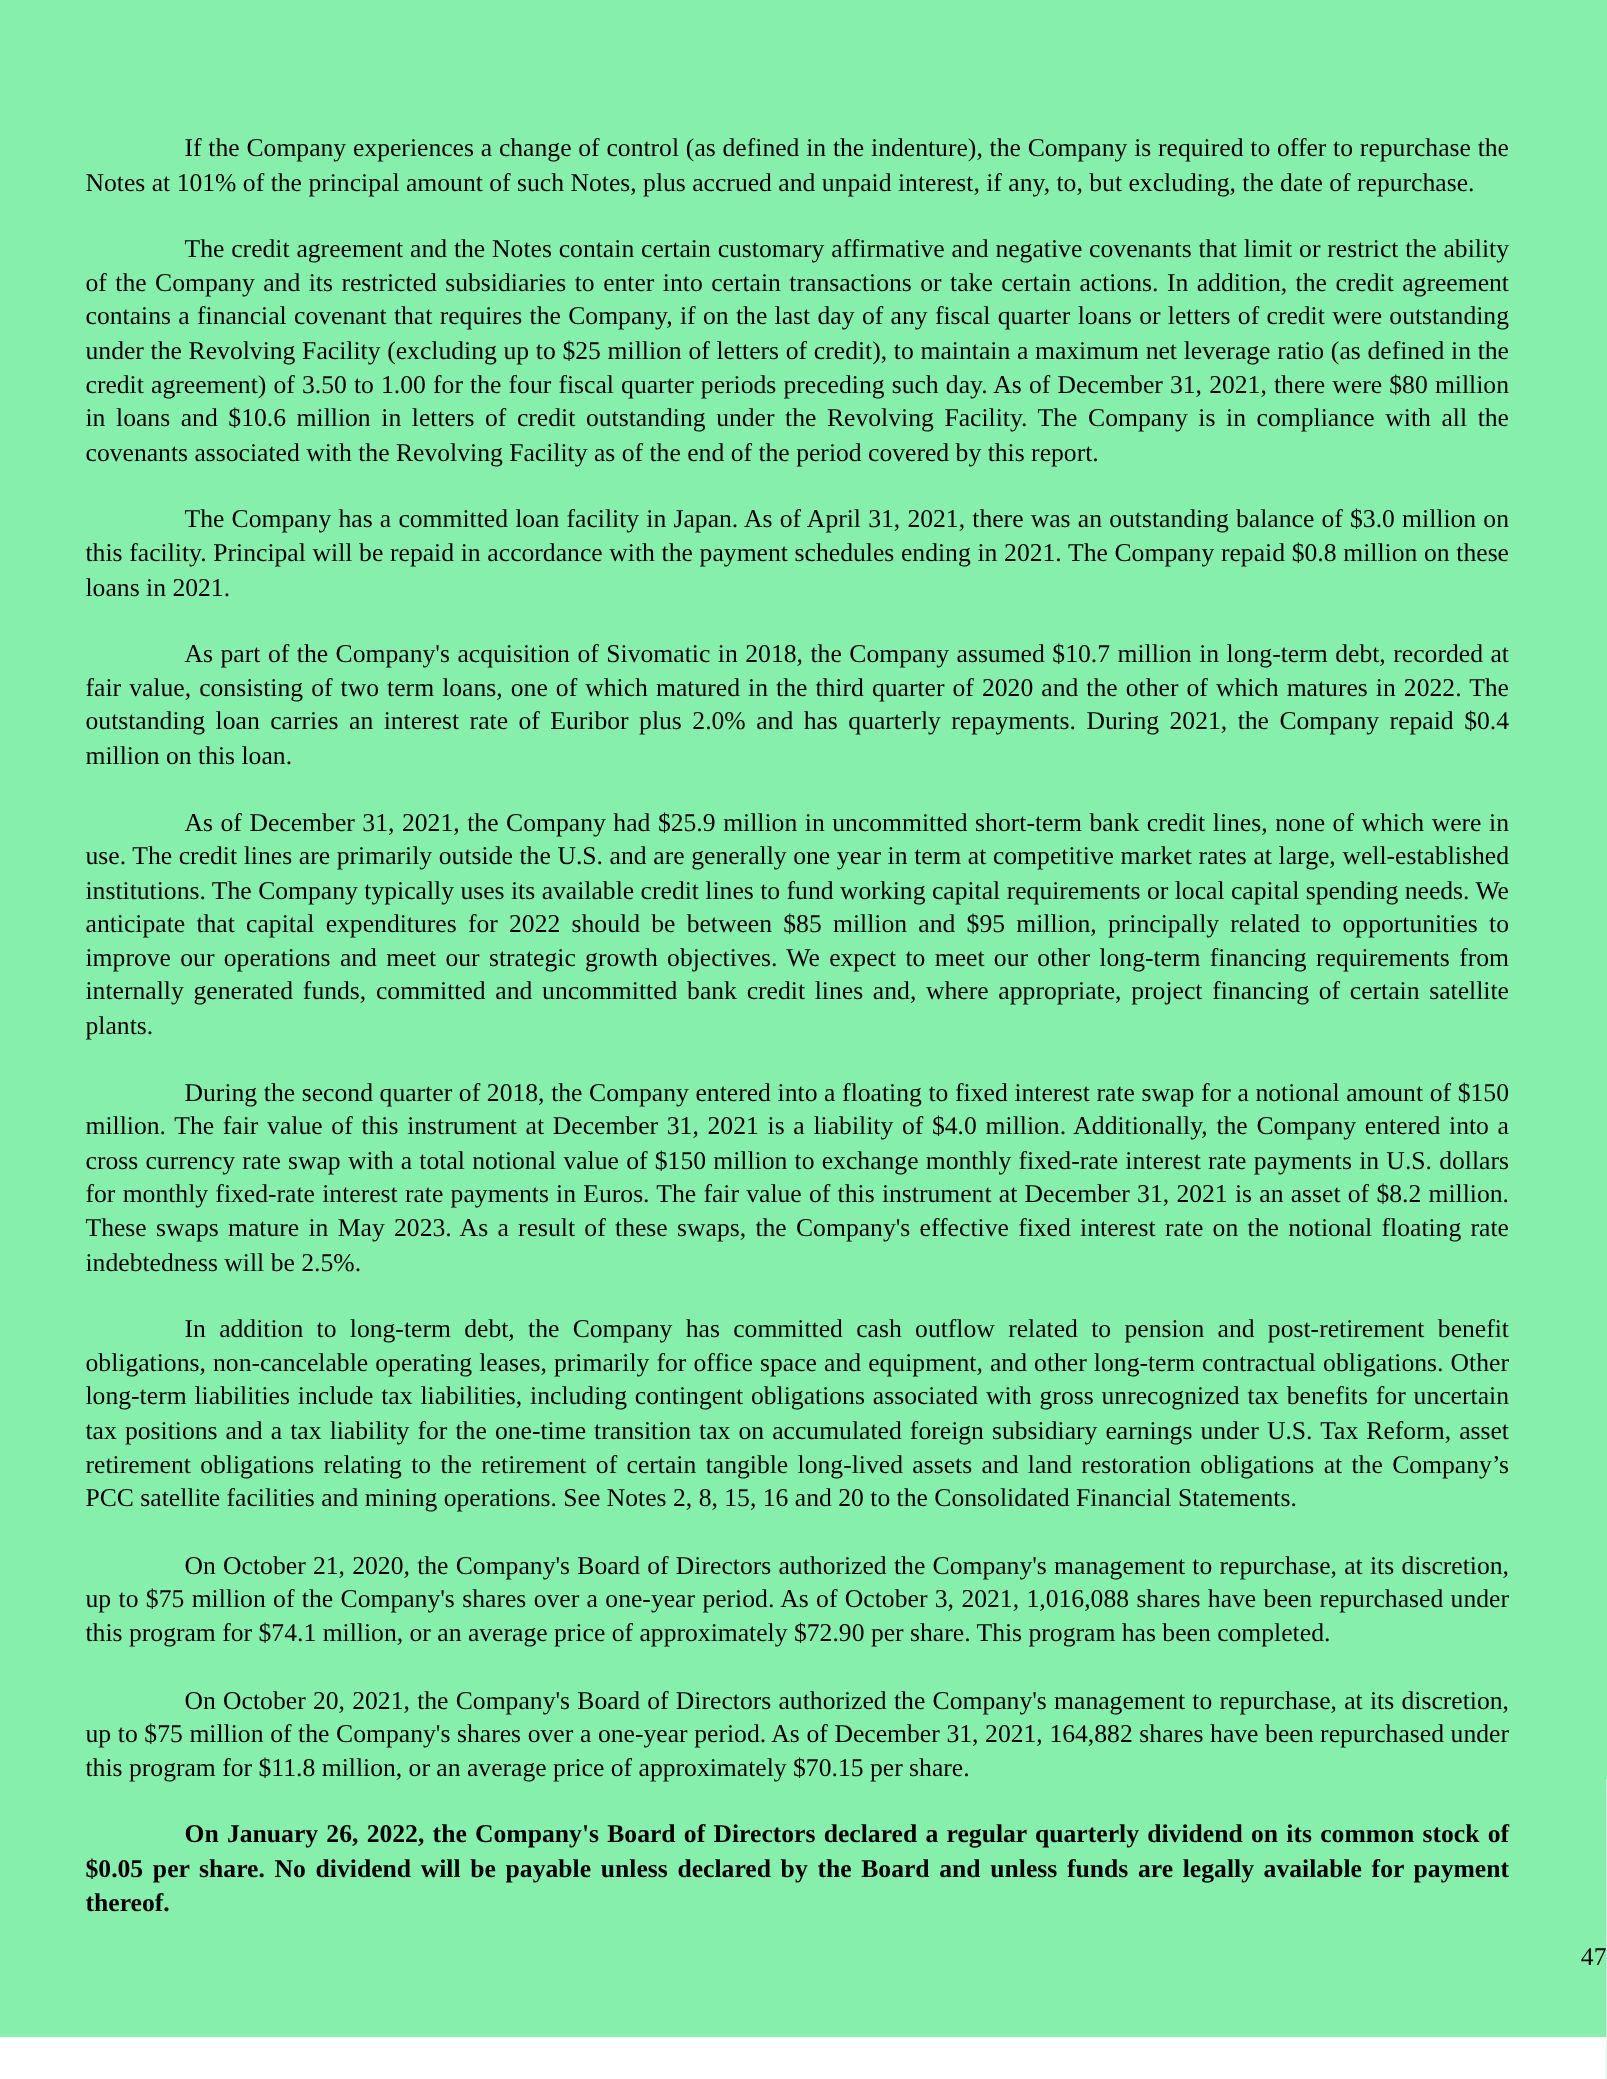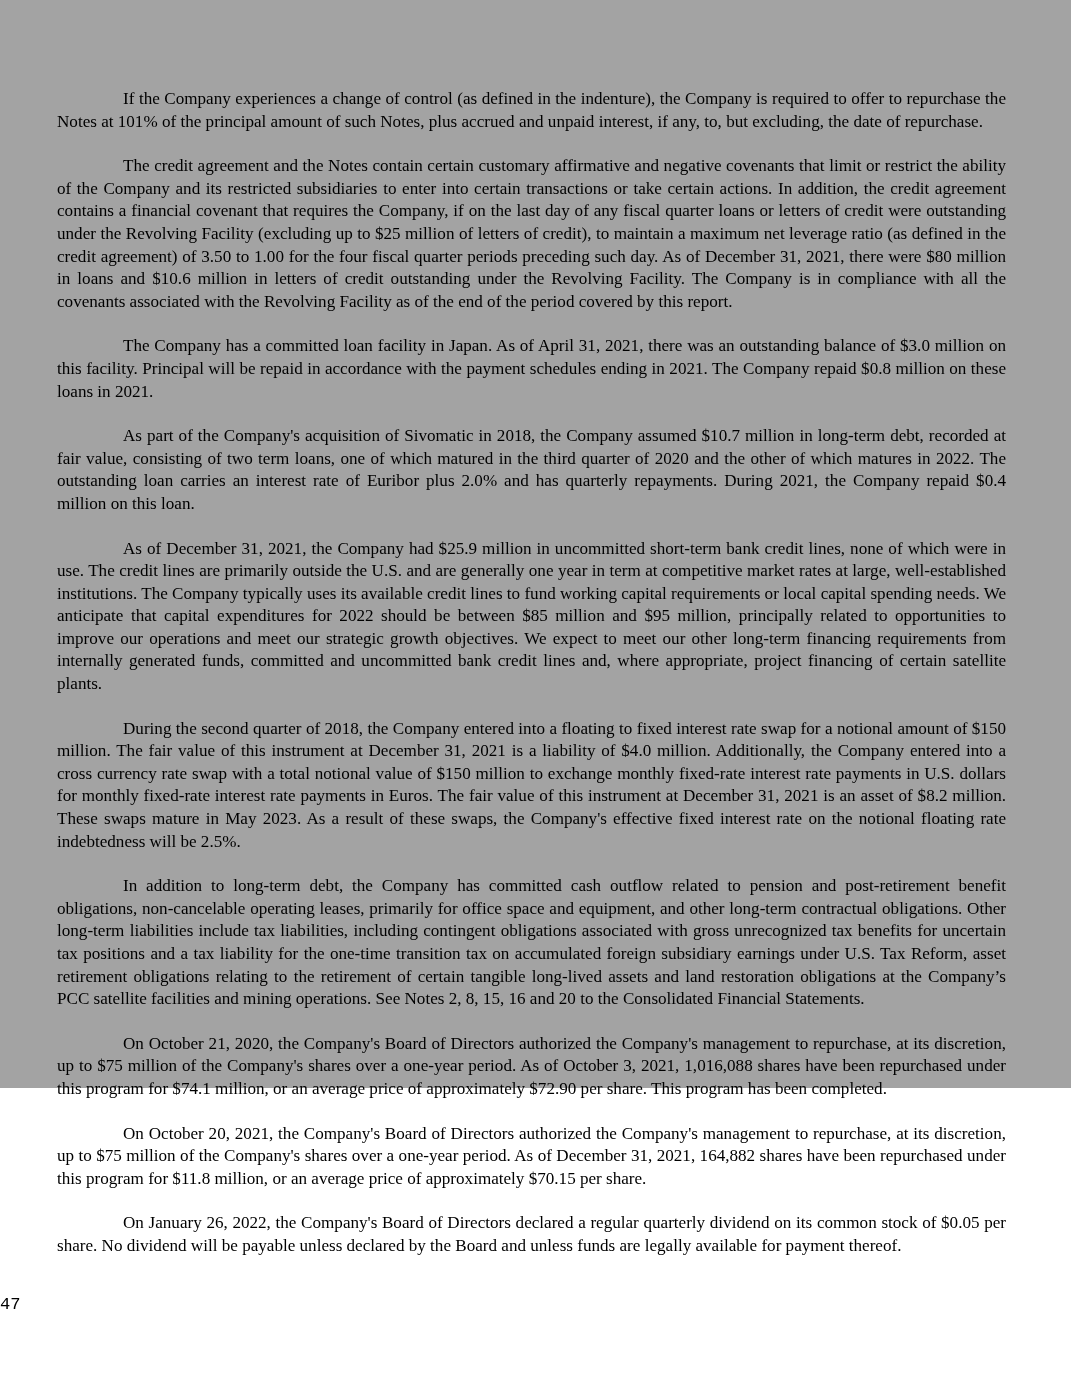--- a/index.html
+++ b/index.html
@@ -12,50 +12,51 @@
     width: 1071px;
     height: 1386px;
     font-family: "Liberation Serif", "DejaVu Serif", serif;
     color: #000000;
     position: relative;
     overflow: hidden;
   }
   .page {
     box-sizing: border-box;
     width: 1071px;
-    height: 1088px;
+    height: 1358px;
     padding: 88px 65px 0 57px;
     position: relative;
-    background: #a3a3a3;
+    background: #86efac;
   }
   .body-text {
     font-size: 17.1px;
     line-height: 22.6px;
     text-align: justify;
     text-justify: inter-word;
     -webkit-hyphens: none;
     hyphens: none;
   }
   p.para {
     margin: 0 0 22px 0;
     text-indent: 66px;
     text-align: justify;
   }
   p.para:last-of-type {
     margin-bottom: 0;
+    font-weight: bold;
   }
   .page-number {
     position: absolute;
     left: 0;
     right: 0;
     top: 1294px;
-    text-align: left;
+    text-align: right;
     font-size: 17.1px;
     line-height: 22px;
-    font-family: Liberation Mono, monospace;
+    font-family: Liberation Serif, serif;
   }
 </style>
 </head>
 <body>
 
 <div class="page">
   <div class="body-text">
     <p class="para">If the Company experiences a change of control (as defined in the indenture), the Company is required to offer to repurchase the Notes at 101% of the principal amount of such Notes, plus accrued and unpaid interest, if any, to, but excluding, the date of repurchase.</p>
     <p class="para">The credit agreement and the Notes contain certain customary affirmative and negative covenants that limit or restrict the ability of the Company and its restricted subsidiaries to enter into certain transactions or take certain actions. In addition, the credit agreement contains a financial covenant that requires the Company, if on the last day of any fiscal quarter loans or letters of credit were outstanding under the Revolving Facility (excluding up to $25 million of letters of credit), to maintain a maximum net leverage ratio (as defined in the credit agreement) of 3.50 to 1.00 for the four fiscal quarter periods preceding such day. As of December 31, 2021, there were $80 million in loans and $10.6 million in letters of credit outstanding under the Revolving Facility.  The Company is in compliance with all the covenants associated with the Revolving Facility as of the end of the period covered by this report.</p>
     <p class="para">The Company has a committed loan facility in Japan. As of April 31, 2021, there was an outstanding balance of $3.0 million on this facility.  Principal will be repaid in accordance with the payment schedules ending in 2021.  The Company repaid $0.8 million on these loans in 2021.</p>

